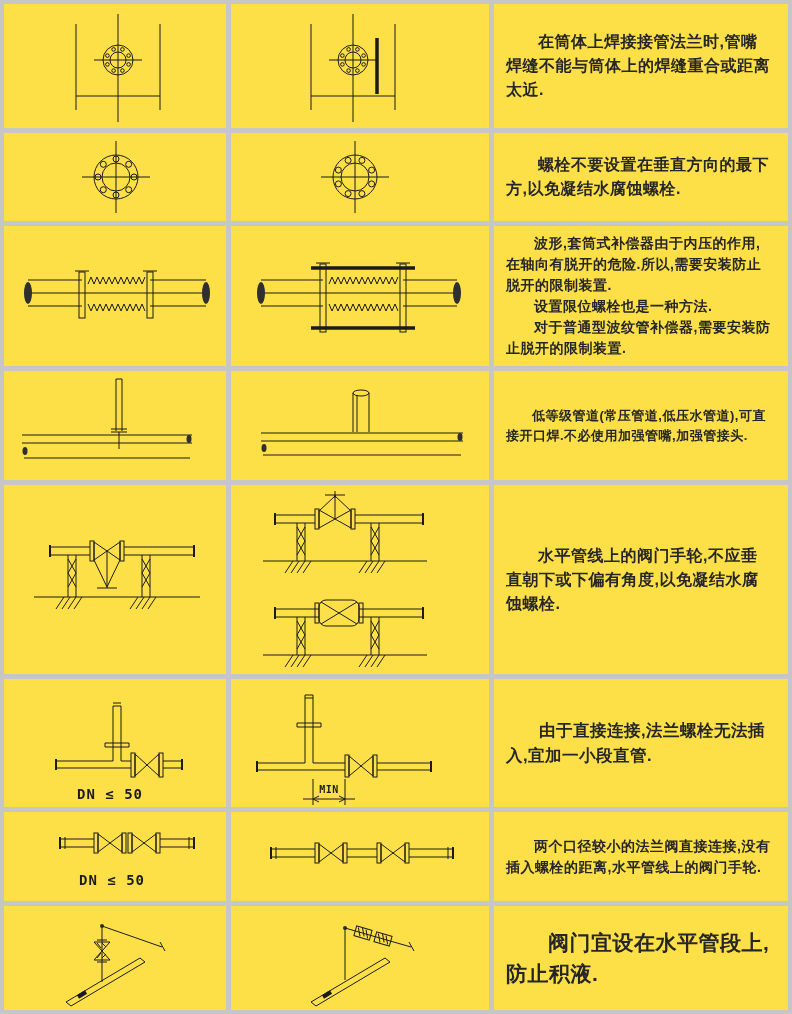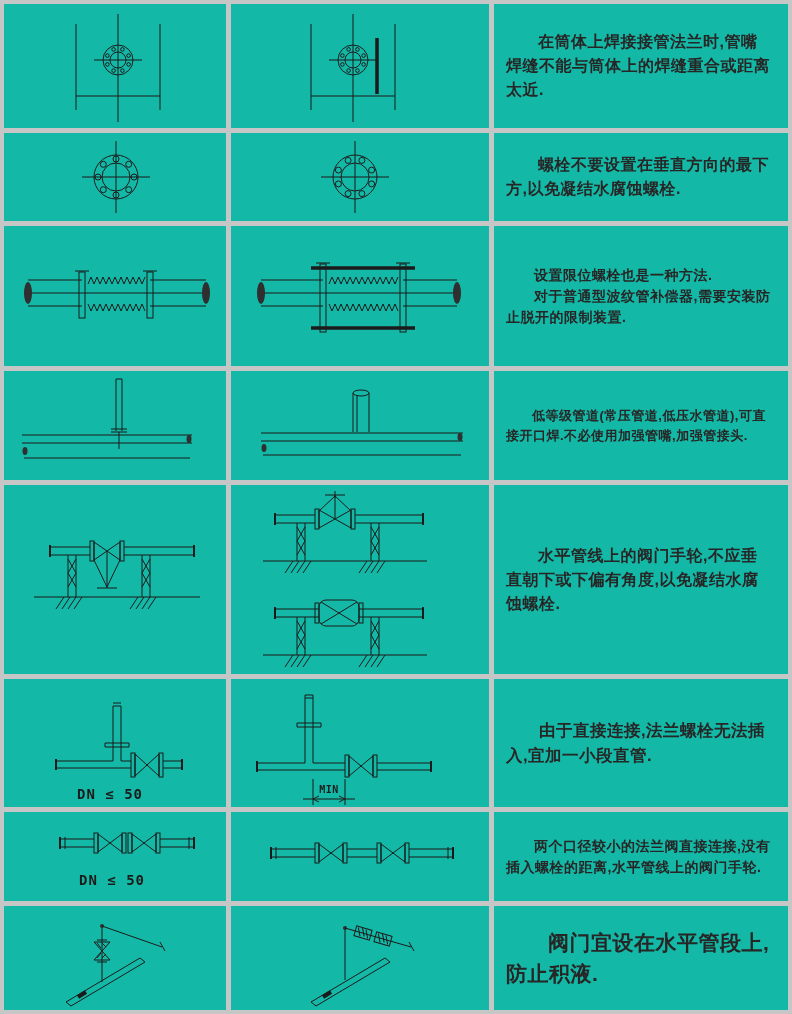--- a/index.html
+++ b/index.html
@@ -1,19 +1,19 @@
 <!DOCTYPE html>
 <html><head>
 <meta charset="utf-8">
 <style>
   html,body{margin:0;padding:0;background:#e9e9e9;font-family:"Liberation Sans",sans-serif;}
   .sheet{width:792px;height:1014px;box-sizing:border-box;background:#c6c6c6;padding:4px;
          display:grid;grid-template-columns:222px 258px 1fr;
          grid-template-rows:124px 88px 140px 109px 189px 128px 89px 104px;gap:5px;}
-  .cell{background:#14b8a6;overflow:hidden;}
+  .cell{background:#fde047;overflow:hidden;}
   .drw{display:flex;align-items:center;}
   .drw svg{display:block;}
   .drw svg *{stroke:#1b1b1b;fill:none;stroke-width:1;}
   .drw svg .fl{fill:#2f2f2f;stroke:none;}
   .drw svg .thick{stroke-width:3.5;}
   .drw svg .w2{stroke-width:2;}
   .drw svg .w4{stroke-width:4;}
   .drw svg text{fill:#1b1b1b;stroke:none;stroke-width:0;
       font:700 14px "DejaVu Sans Mono",monospace;letter-spacing:1px;}
   .drw svg text.small{font-size:10px;letter-spacing:0.5px;}
@@ -137,20 +137,21 @@
         <rect x="169" y="38" width="6" height="68"></rect>
       <line x1="85" y1="37" x2="99" y2="37"></line>
         <line x1="165" y1="37" x2="179" y2="37"></line>
       <line class="thick" x1="80" y1="42" x2="184" y2="42"></line>
       <line class="thick" x1="80" y1="102" x2="184" y2="102"></line>
       <path d="M98 58 L101 51 L104 58 L107 51 L110 58 L113 51 L116 58 L119 51 L122 58 L125 51 L128 58 L131 51 L134 58 L137 51 L140 58 L143 51 L146 58 L149 51 L152 58 L155 51 L158 58 L161 51 L164 58 L167 51"></path>
       <path d="M98 78 L101 85 L104 78 L107 85 L110 78 L113 85 L116 78 L119 85 L122 78 L125 85 L128 78 L131 85 L134 78 L137 85 L140 78 L143 85 L146 78 L149 85 L152 78 L155 85 L158 78 L161 85 L164 78 L167 85"></path>
     </svg>
   </div>
   <div class="cell note f14">
+    <p>波形,套筒式补偿器由于内压的作用,在轴向有脱开的危险.所以,需要安装防止脱开的限制装置.</p>
     <p>设置限位螺栓也是一种方法.</p>
     <p>对于普通型波纹管补偿器,需要安装防止脱开的限制装置.</p>
   </div>
 
   <div class="cell drw">
     <svg width="222" height="109" viewBox="0 0 222 109">
       <line x1="18" y1="64" x2="188" y2="64"></line>
         <line x1="18" y1="72" x2="188" y2="72"></line>
       <line x1="20" y1="87" x2="186" y2="87"></line>
       <ellipse class="fl" cx="21" cy="80" rx="2.5" ry="4"></ellipse>

